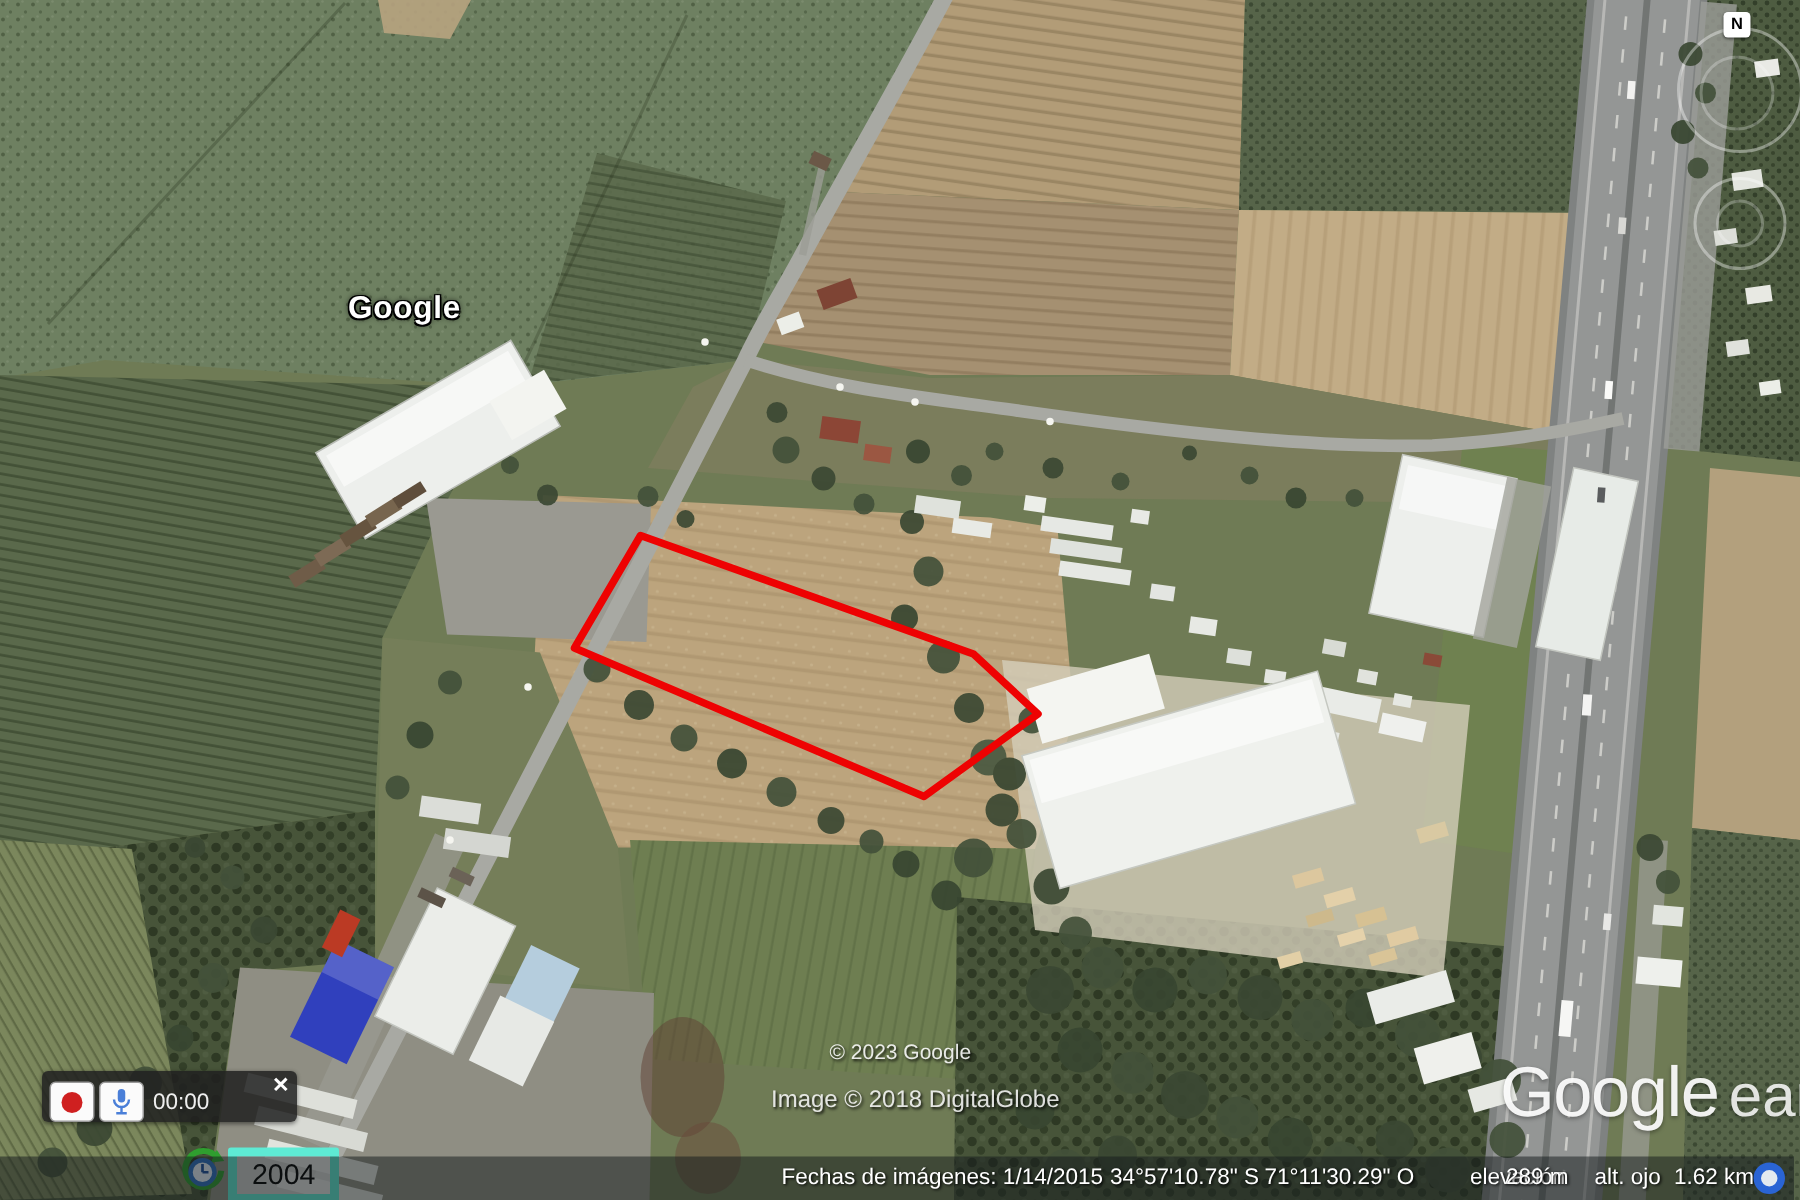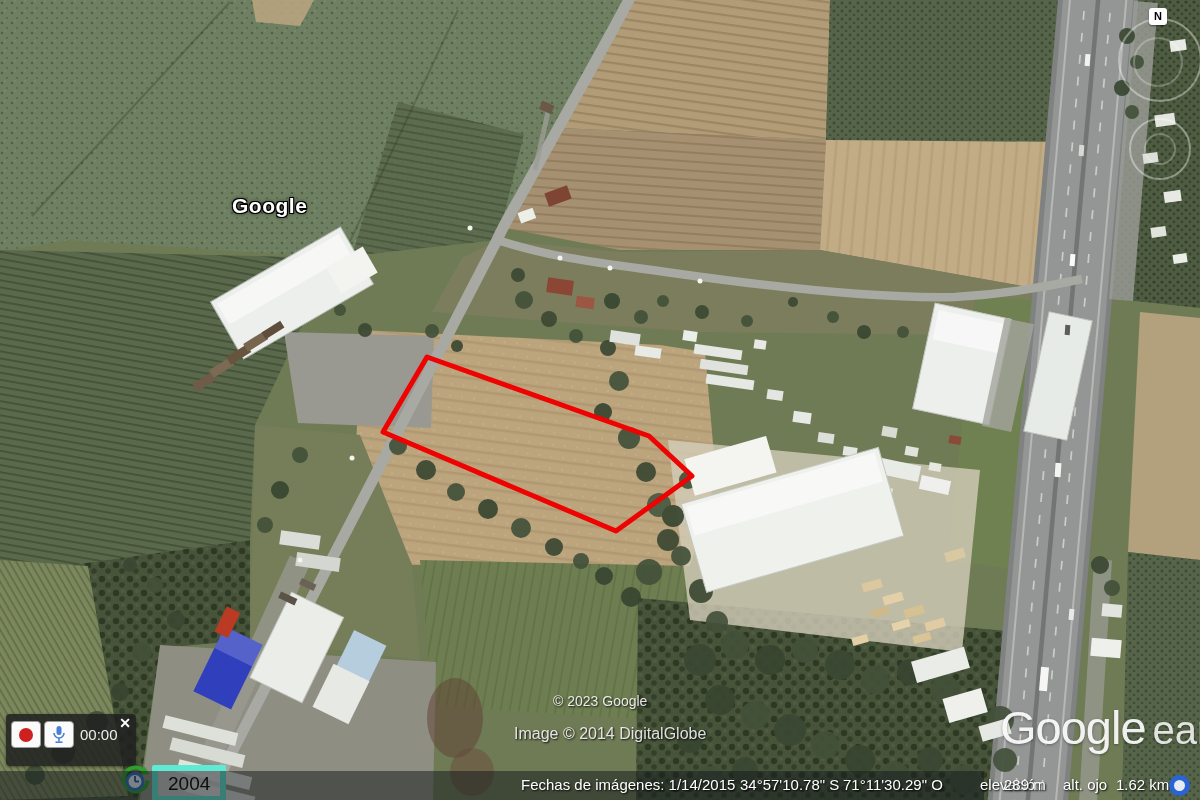--- a/index.html
+++ b/index.html
@@ -9,41 +9,41 @@
   .parcel{stroke:var(--parcel-outline);}
   
   .place-label{position:absolute;left:232px;top:194px;color:#fff;font-size:21px;font-weight:bold;letter-spacing:.5px;
     text-shadow:-1px -1px 0 #000,1px -1px 0 #000,-1px 1px 0 #000,1px 1px 0 #000,0 0 4px #000;}
   
   .nav-ring{position:absolute;border-radius:50%;border:2px solid rgba(255,255,255,.38);}
   .nav-ring.inner{border-color:rgba(255,255,255,.26);}
   .compass-n{position:absolute;left:1149px;top:8px;width:18px;height:17px;background:#fff;border-radius:3px;
     color:#000;font-size:11px;font-weight:bold;text-align:center;line-height:17px;box-shadow:0 1px 2px rgba(0,0,0,.5);}
   
-  .recorder{position:absolute;left:6px;top:714px;width:130px;height:52px;background:rgba(32,32,32,.85);
-    border-radius:4px;box-shadow:0 1px 3px rgba(0,0,0,.45);}
+  .recorder{position:absolute;left:28px;top:714px;width:130px;height:34px;background:rgba(32,32,32,.85);
+    border-radius:4px;box-shadow:0 1px 3px rgba(0,0,0,.45);padding-left:40px;}
   .rec-btn{position:absolute;top:7px;width:30px;height:27px;background:#fbfbfb;border:1px solid #9a9a9a;
     border-radius:4px;display:flex;align-items:center;justify-content:center;box-sizing:border-box;cursor:pointer;}
   .rec-btn.record{left:5px;}
   .rec-btn.mic{left:38px;}
   .rec-dot{width:14px;height:14px;border-radius:50%;background:var(--record-red);}
   .rec-timer{position:absolute;left:74px;top:12px;color:#eee;font-size:15px;}
   .rec-close{position:absolute;right:5px;top:1px;color:#fff;font-size:14px;font-weight:bold;cursor:pointer;line-height:16px;}
   
   .clock-icon{position:absolute;left:119px;top:765px;width:31px;height:31px;cursor:pointer;}
   .year-badge{position:absolute;left:152px;top:765px;height:25px;line-height:25px;padding:0 10px;
     background:rgba(230,230,230,.72);border:6px solid #5eead4;border-radius:2px;color:#000;font-size:19px;cursor:pointer;}
   
   .copy1{position:absolute;left:553px;top:693px;color:rgba(255,255,255,.88);font-size:14px;text-shadow:1px 1px 2px rgba(0,0,0,.9);}
   .copy2{position:absolute;left:514px;top:725px;color:rgba(255,255,255,.85);font-size:16px;text-shadow:1px 1px 2px rgba(0,0,0,.9);}
   .ge-logo{position:absolute;left:1000px;top:700px;white-space:nowrap;text-shadow:0 1px 3px rgba(0,0,0,.35);}
   .ge-logo .g{font-family:Liberation Sans, sans-serif;font-size:47px;color:rgba(255,255,255,.92);letter-spacing:-1px;}
   .ge-logo .e{font-family:"Liberation Sans",sans-serif;font-size:40px;font-weight:300;color:rgba(255,255,255,.85);margin-left:7px;}
   
-  .status-bar{position:absolute;left:0;bottom:0;width:984px;height:29px;background:rgba(22,26,28,.52);}
+  .status-bar{position:absolute;left:0;bottom:0;width:1196px;height:29px;background:rgba(22,26,28,.52);}
   .status-bar span{position:absolute;top:5px;color:#fff;font-size:15px;white-space:nowrap;text-shadow:1px 1px 2px #000;}
   .sb-fechas{left:521px;} .sb-lat{left:740px;} .sb-lon{left:843px;}
   .sb-elevl{left:980px;} .sb-elevv{left:1004px;} .sb-altl{left:1063px;} .sb-altv{left:1116px;}
   .sb-ring{position:absolute;left:1169px;top:4px;width:11px;height:11px;border-radius:50%;
     border:5px solid var(--status-indicator-blue);background:rgba(238,243,250,.95);}
 </style>
 </head>
 <body>
 
 <div id="app" style="--parcel-outline: #ee0202; --record-red: #cf2020; --mic-blue: #4a7fd8; --status-indicator-blue: #2a64d4;">
@@ -356,21 +356,21 @@
 <svg class="clock-icon" viewBox="0 0 31 31">
   <path d="M26,7 A12,12 0 1 0 28.5,15.5" stroke="#2f9e2f" stroke-width="4" fill="none"></path>
   <polygon points="25.5,1.5 30.5,9 21.5,10" fill="#2f9e2f"></polygon>
   <circle cx="16" cy="16.5" r="8" fill="#e8f1fb" stroke="#2d6fc2" stroke-width="3"></circle>
   <line x1="16" y1="16.5" x2="16" y2="11" stroke="#1d4e9e" stroke-width="1.8"></line>
   <line x1="16" y1="16.5" x2="20" y2="16.5" stroke="#1d4e9e" stroke-width="1.8"></line>
 </svg>
 <div class="year-badge">2004</div>
 
 <div class="copy1">© 2023 Google</div>
-<div class="copy2">Image © 2014 DigitalGlobe</div>
+<div class="copy2">Image © 2018 DigitalGlobe</div>
 
 <div class="ge-logo">
   <span class="g">Google</span><span class="e">earth</span>
 </div>
 
 <div class="status-bar">
   <span class="sb-fechas">Fechas de imágenes: 1/14/2015</span>
   <span class="sb-lat">34°57'10.78" S</span>
   <span class="sb-lon">71°11'30.29" O</span>
   <span class="sb-elevl">elevación</span>

